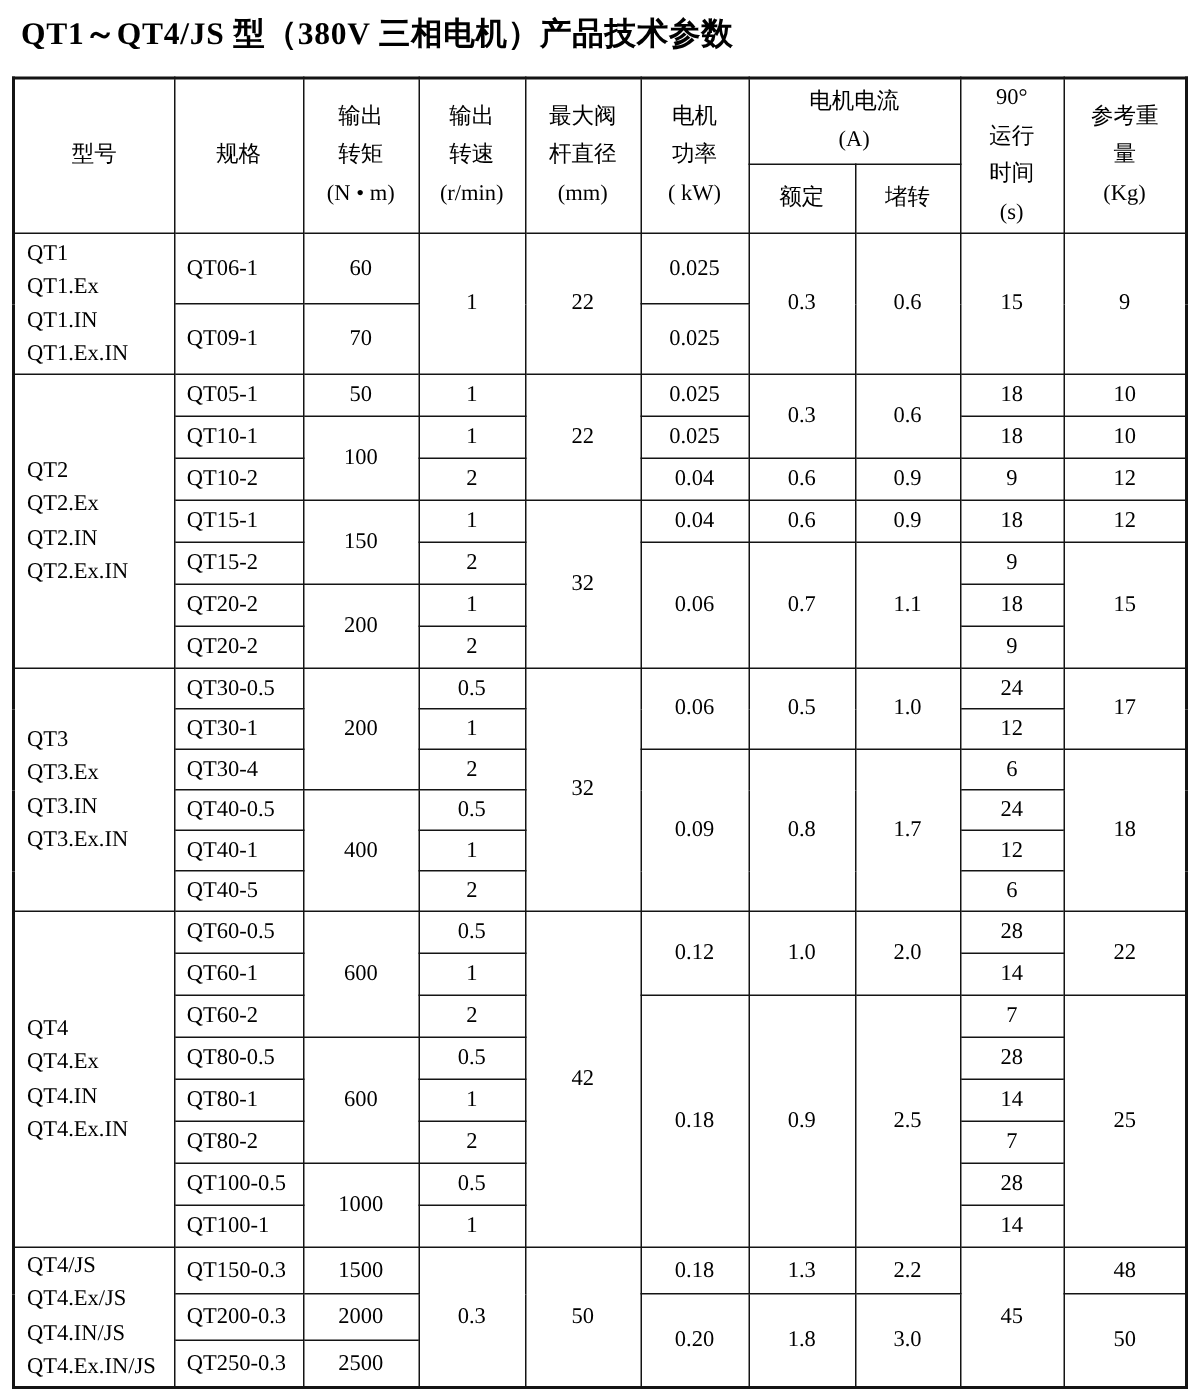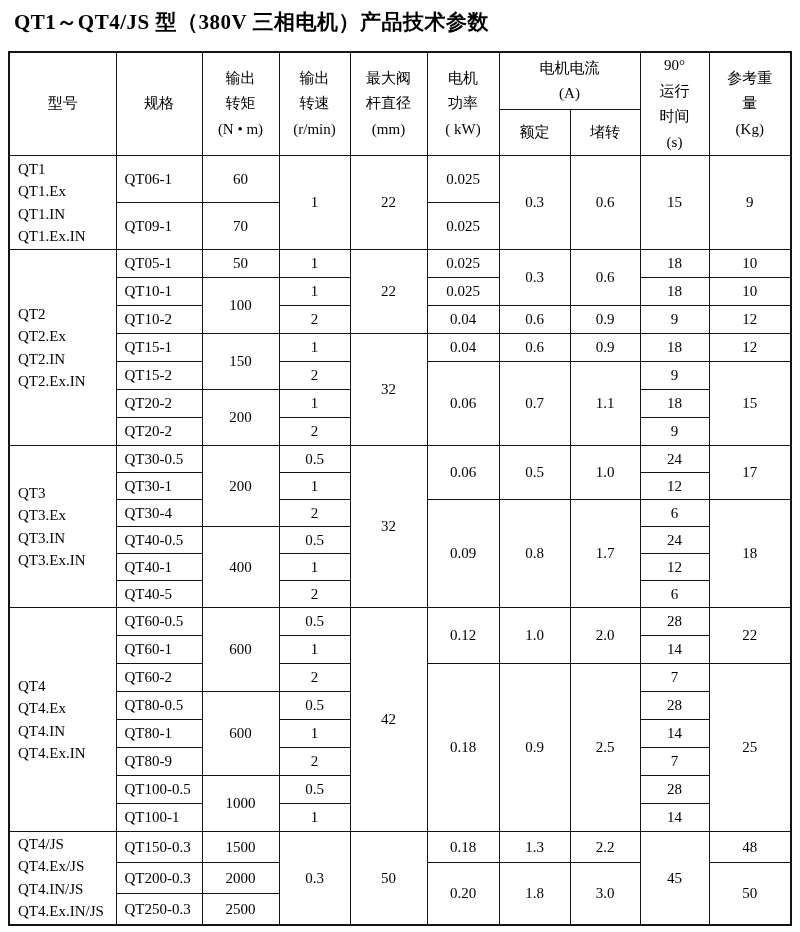--- a/index.html
+++ b/index.html
@@ -249,21 +249,21 @@
           <td rowspan="3">600</td>
           <td>0.5</td>
           <td>28</td>
         </tr>
         <tr class="qt4">
           <td class="left">QT80-1</td>
           <td>1</td>
           <td>14</td>
         </tr>
         <tr class="qt4">
-          <td class="left">QT80-9</td>
+          <td class="left">QT80-2</td>
           <td>2</td>
           <td>7</td>
         </tr>
         <tr class="qt4">
           <td class="left">QT100-0.5</td>
           <td rowspan="2">1000</td>
           <td>0.5</td>
           <td>28</td>
         </tr>
         <tr class="qt4">

